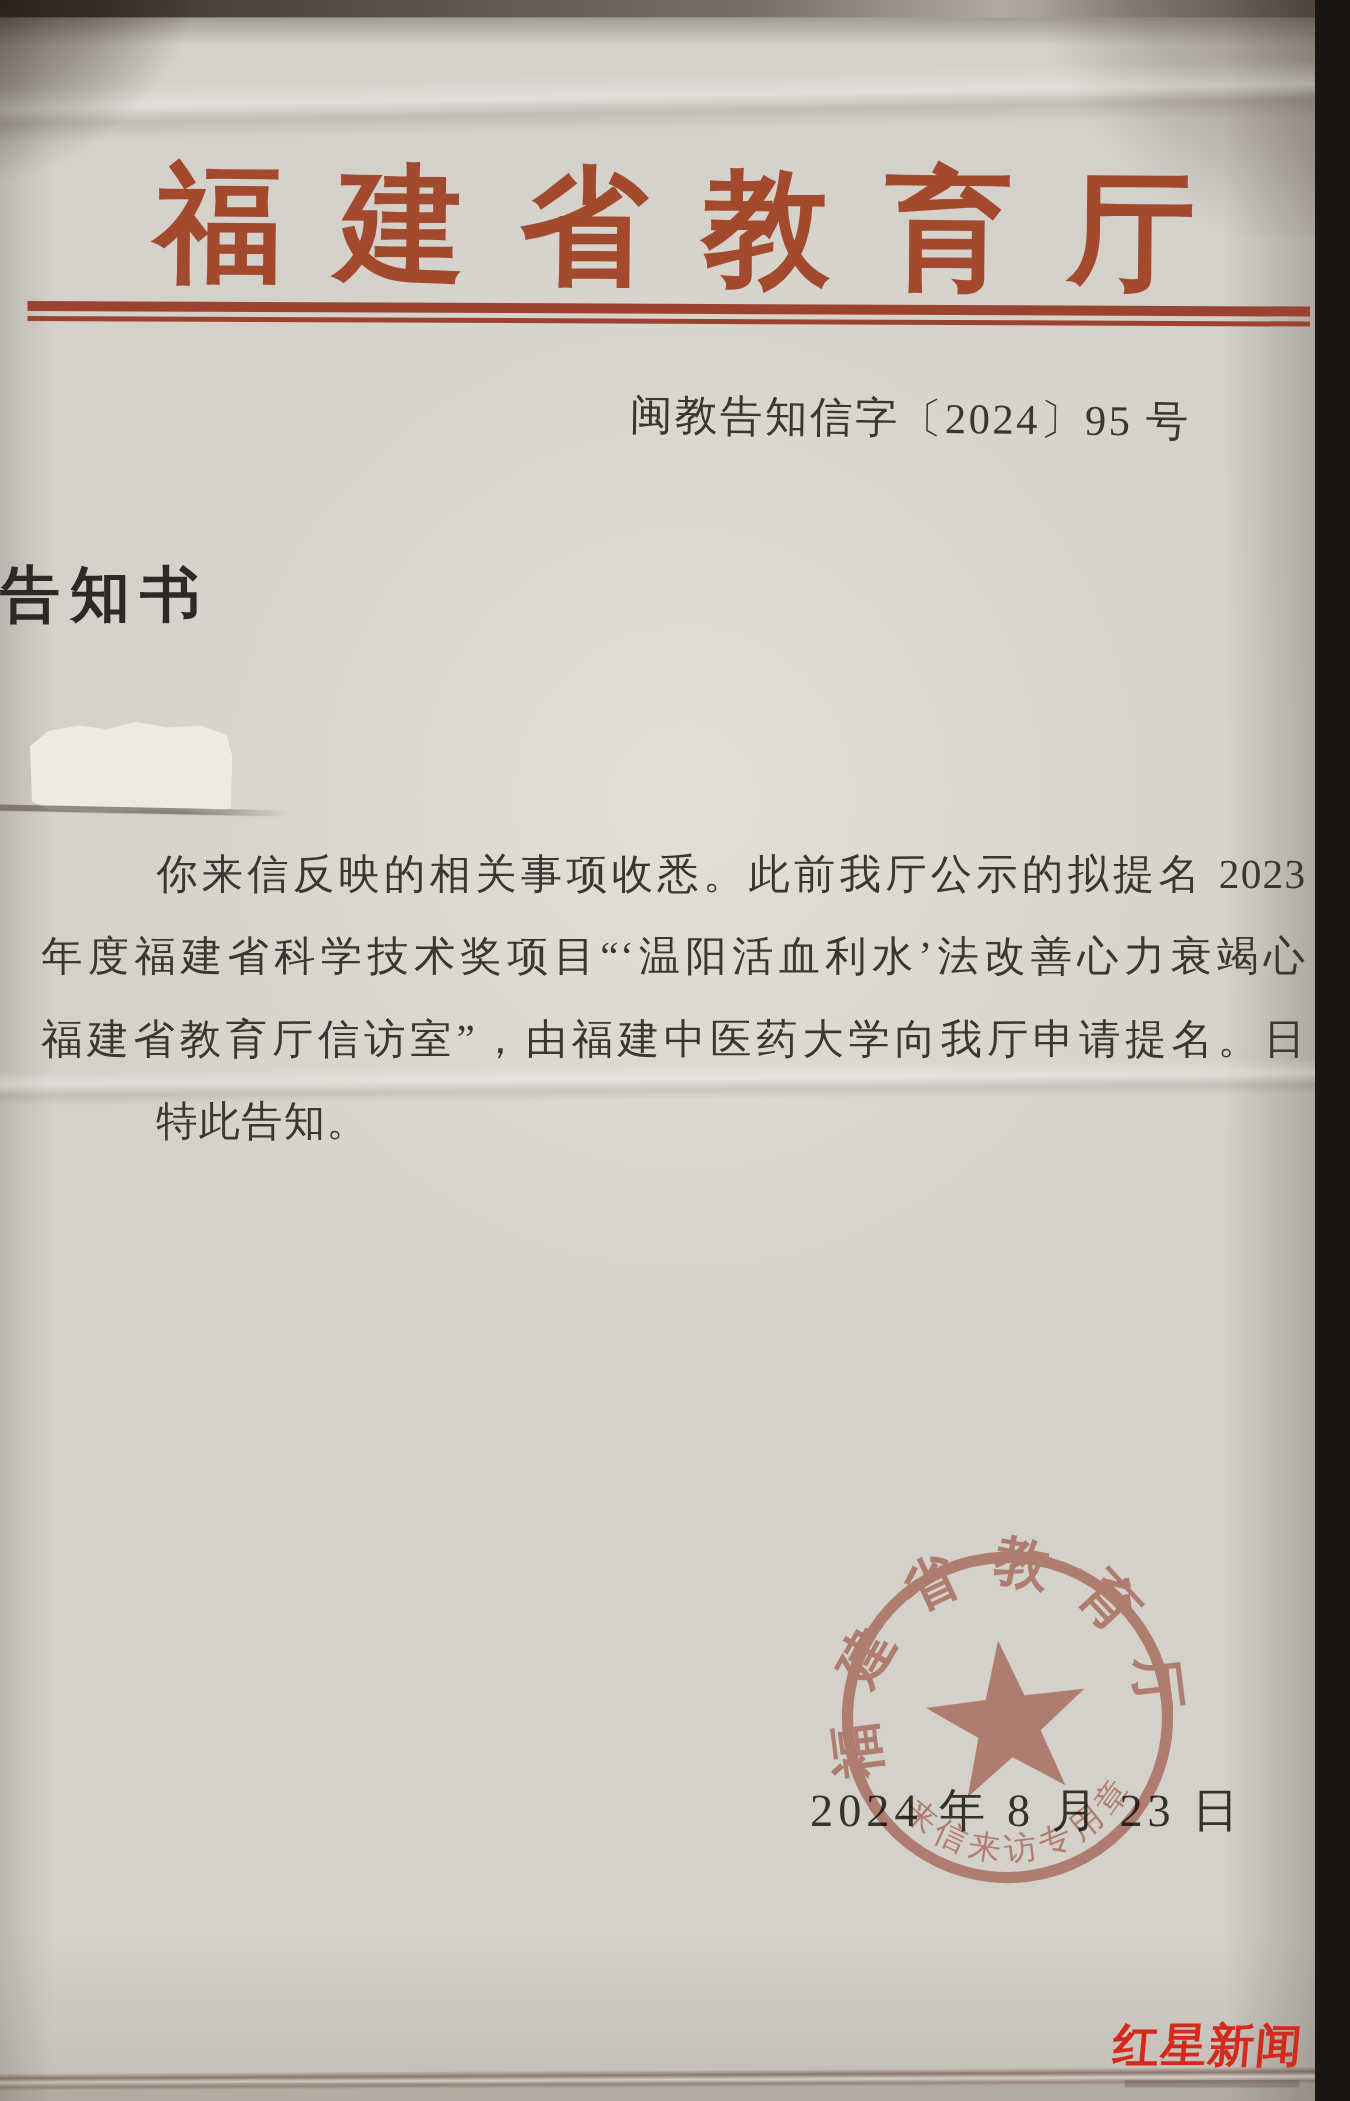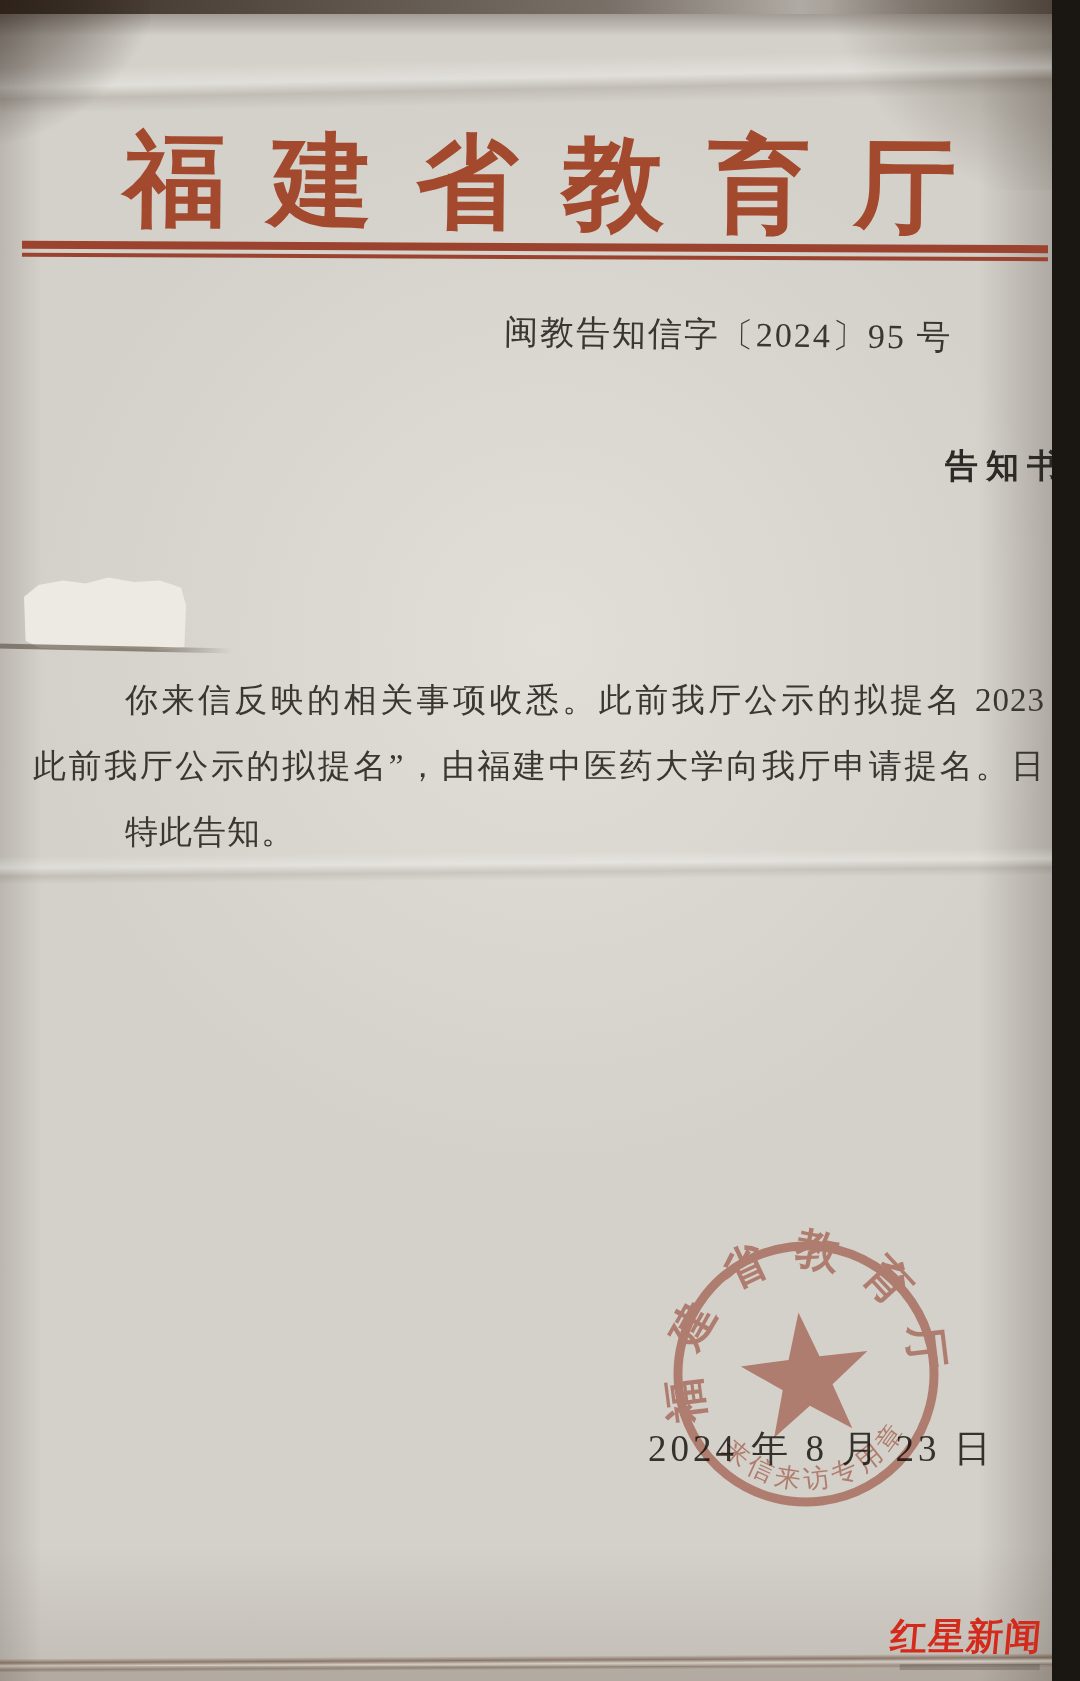--- a/index.html
+++ b/index.html
@@ -36,22 +36,22 @@
   }
   .red-line{
     position:absolute;top:243px;left:22px;width:1026px;height:16px;box-sizing:border-box;
     border-top:8px solid #9c4330;border-bottom:4px solid #9c4330;transform:rotate(.25deg);
   }
   .doc-number{
     position:absolute;top:312px;right:100px;
     font-size:34px;color:#3a3733;letter-spacing:2px;transform:rotate(.7deg);
   }
   .doc-title{
-    position:absolute;top:444px;left:0;width:1068px;text-align:right;
-    font-size:33px;font-weight:700;color:#2c2a26;letter-spacing:8px;
+    position:absolute;top:444px;left:0;width:1068px;text-align:left;
+    font-size:48px;font-weight:700;color:#2c2a26;letter-spacing:8px;
   }
   .torn-patch{
     position:absolute;left:24px;top:576px;width:162px;height:74px;background:#eceae3;
     clip-path:polygon(0 28%,9% 12%,24% 6%,38% 10%,52% 2%,68% 8%,84% 6%,97% 16%,100% 40%,99% 96%,84% 100%,60% 97%,34% 100%,10% 97%,1% 88%);
   }
   .tear-shadow{
     position:absolute;left:0;top:646px;width:232px;height:5px;
     background:linear-gradient(90deg, rgba(72,62,52,.55), rgba(88,74,60,.6) 65%, rgba(88,74,60,0));
     transform:rotate(1.2deg);filter:blur(.6px);
   }
@@ -97,21 +97,22 @@
   <div class="red-line"></div>
   <div class="doc-number">闽教告知信字〔2024〕95 号</div>
 
   <div class="doc-title">告知书</div>
 
   <div class="torn-patch"></div>
   <div class="tear-shadow"></div>
 
   <div class="doc-body">
     <div class="bline indent">你来信反映的相关事项收悉。此前我厅公示的拟提名 2023</div>
-    <div class="bline">此前我厅公示的拟提名”，由福建中医药大学向我厅申请提名。日</div>
+    <div class="bline">年度福建省科学技术奖项目“‘温阳活血利水’法改善心力衰竭心</div>
+    <div class="bline">福建省教育厅信访室”，由福建中医药大学向我厅申请提名。日</div>
     <div class="bline last indent">特此告知。</div>
   </div>
 
   <div class="sign-date">2024 年 8 月 23 日</div>
 
   <svg class="stamp" viewBox="0 0 300 300">
     <circle cx="150" cy="150" r="128" fill="none" stroke="#b85a45" stroke-width="9"></circle>
     <path id="arcTop" d="M 48 185 A 108 108 0 1 1 252 185" fill="none"></path>
     <path id="arcBottom" d="M 55 212 A 113 113 0 0 0 245 212" fill="none"></path>
     <polygon fill="#b85a45" points="150,88 165.6,134 213.8,134.6 175.1,163.4 189.4,209.4 150,182 110.6,209.4 124.9,163.4 86.2,134.6 134.4,134"></polygon>

